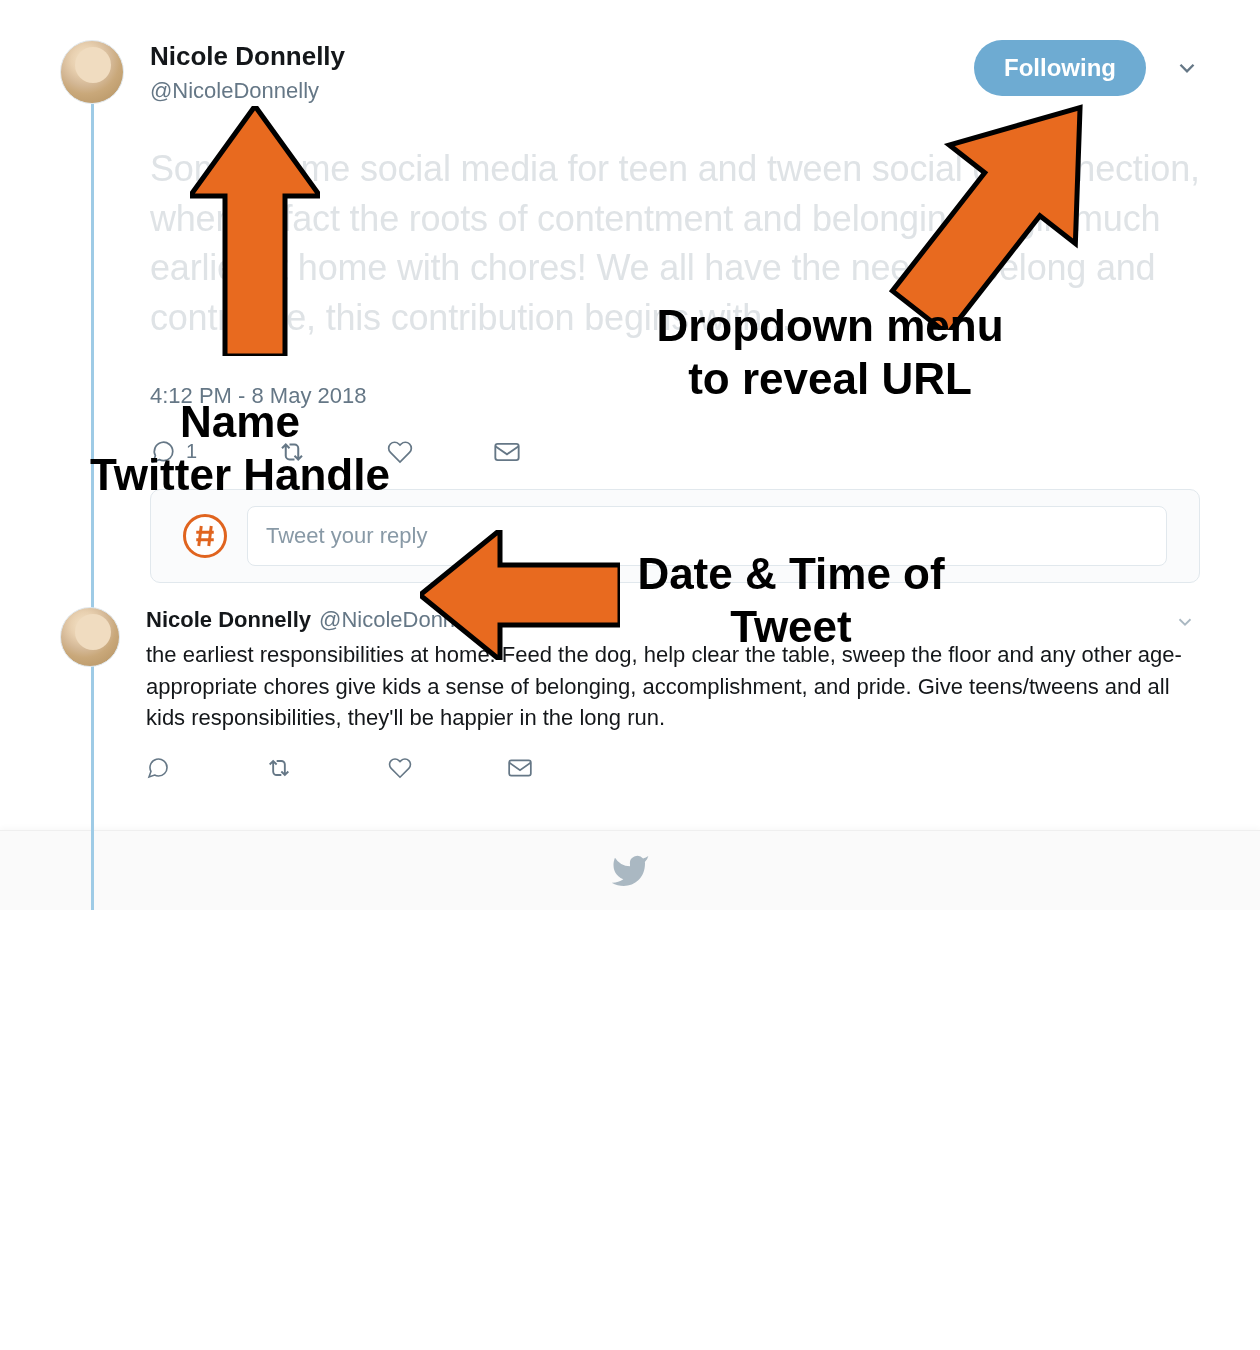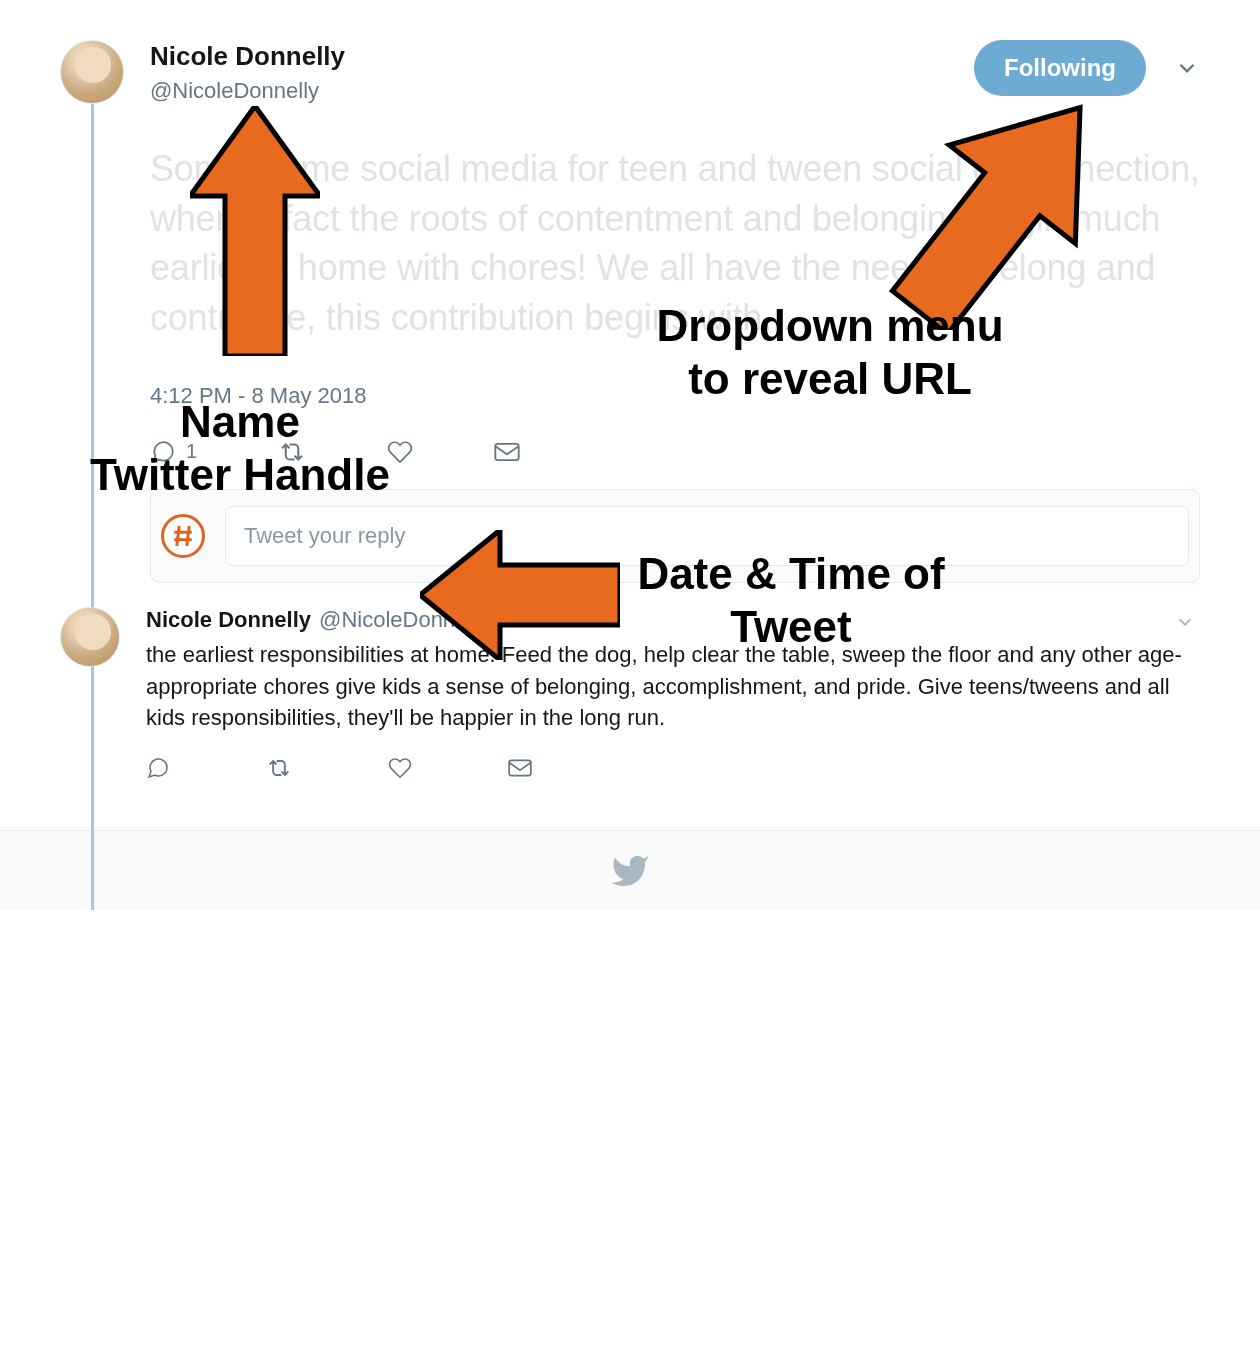--- a/index.html
+++ b/index.html
@@ -111,21 +111,21 @@
   .action {
     display: flex;
     align-items: center;
     gap: 10px;
     cursor: pointer;
   }
   .reply-box-outer {
     margin-top: 24px;
     border: 1px solid #e1e8ed;
     border-radius: 10px;
-    padding: 16px 10px;
+    padding: 16px 32px;
     display: flex;
     align-items: center;
     gap: 20px;
     background: #fafbfc;
   }
   .reply-avatar {
     width: 44px; height: 44px;
     border-radius: 50%;
     border: 3px solid #e0641f;
     display: flex;

